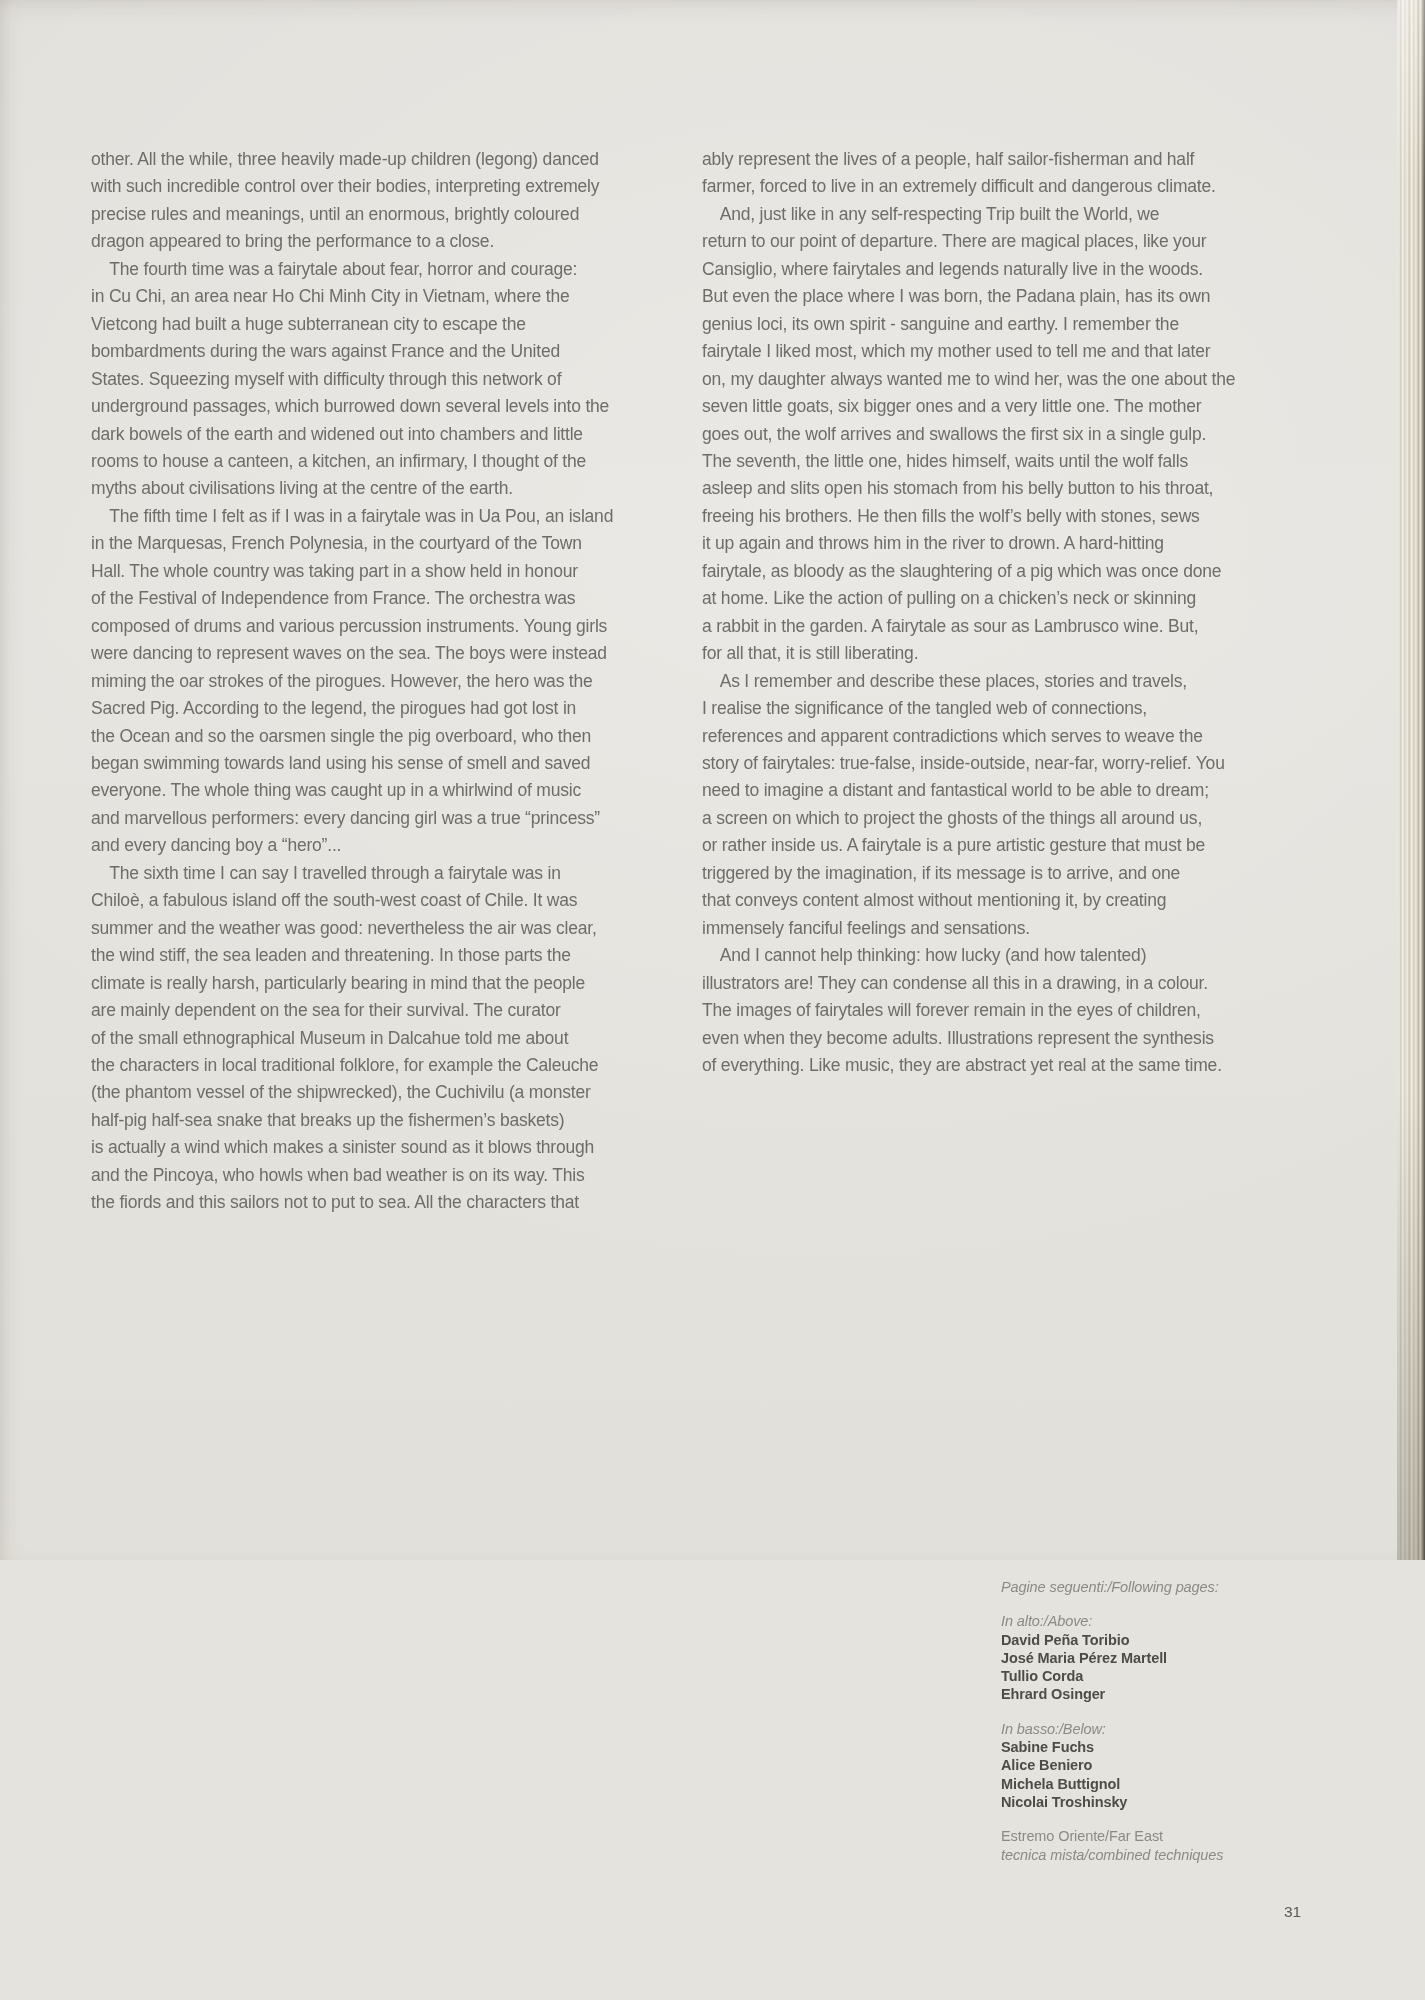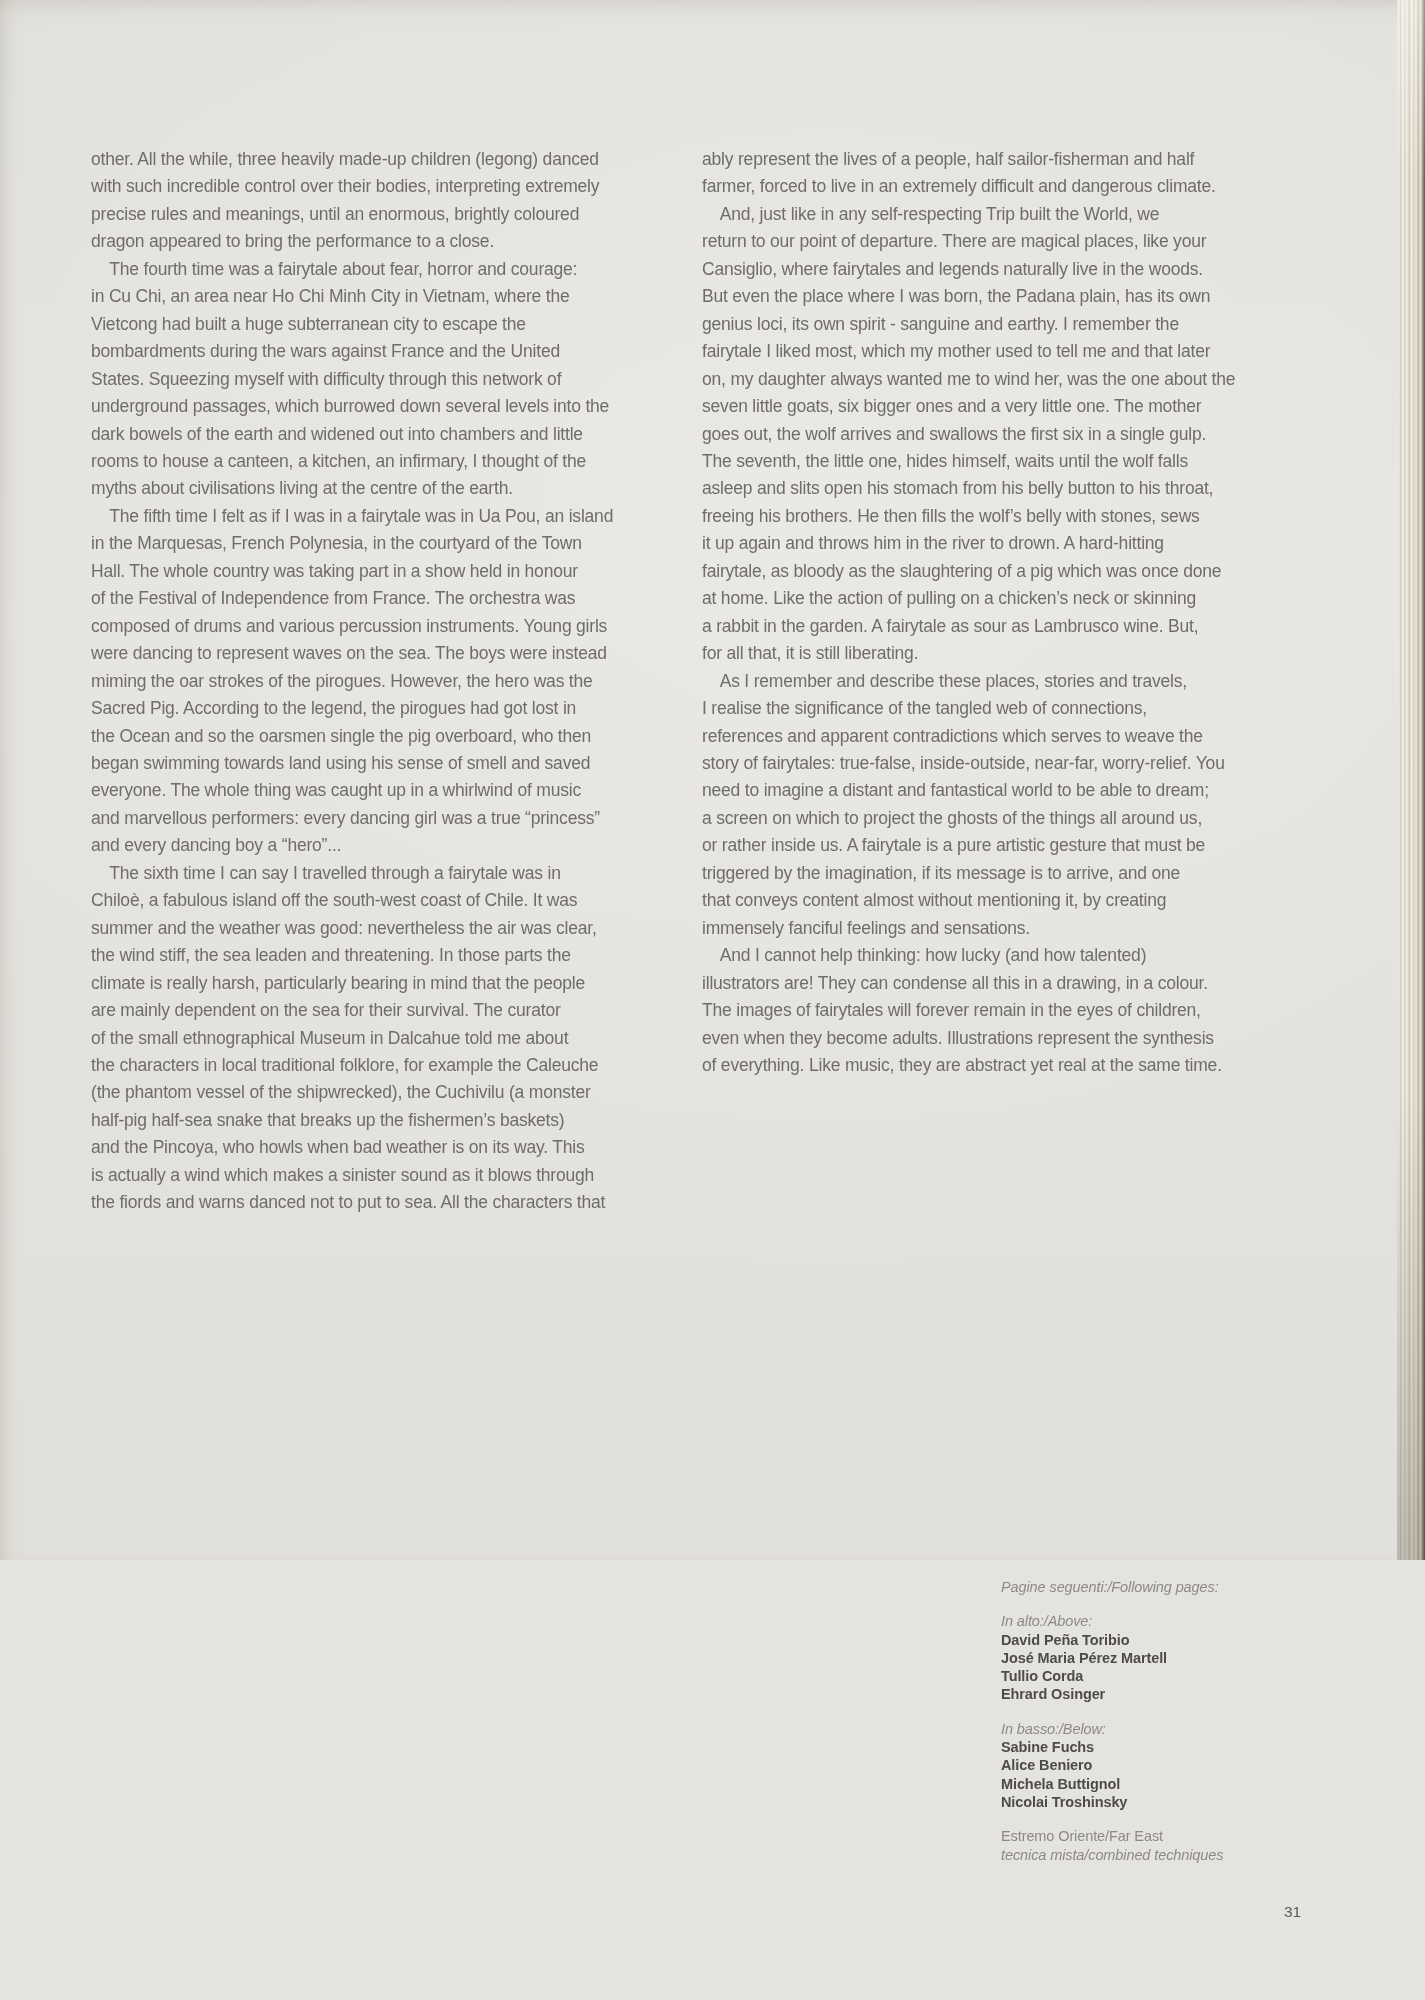--- a/index.html
+++ b/index.html
@@ -123,23 +123,23 @@
       <div class="line">    The sixth time I can say I travelled through a fairytale was in</div>
       <div class="line">Chiloè, a fabulous island off the south-west coast of Chile. It was</div>
       <div class="line">summer and the weather was good: nevertheless the air was clear,</div>
       <div class="line">the wind stiff, the sea leaden and threatening. In those parts the</div>
       <div class="line">climate is really harsh, particularly bearing in mind that the people</div>
       <div class="line">are mainly dependent on the sea for their survival. The curator</div>
       <div class="line">of the small ethnographical Museum in Dalcahue told me about</div>
       <div class="line">the characters in local traditional folklore, for example the Caleuche</div>
       <div class="line">(the phantom vessel of the shipwrecked), the Cuchivilu (a monster</div>
       <div class="line">half-pig half-sea snake that breaks up the fishermen’s baskets)</div>
+      <div class="line">is actually a wind which makes a sinister sound as it blows through</div>
       <div class="line">and the Pincoya, who howls when bad weather is on its way. This</div>
-      <div class="line">is actually a wind which makes a sinister sound as it blows through</div>
-      <div class="line">the fiords and warns danced not to put to sea. All the characters that</div>
+      <div class="line">the fiords and this sailors not to put to sea. All the characters that</div>
     </div>
 
   <div class="column right">
       <div class="line">ably represent the lives of a people, half sailor-fisherman and half</div>
       <div class="line">farmer, forced to live in an extremely difficult and dangerous climate.</div>
       <div class="line">    And, just like in any self-respecting Trip built the World, we</div>
       <div class="line">return to our point of departure. There are magical places, like your</div>
       <div class="line">Cansiglio, where fairytales and legends naturally live in the woods.</div>
       <div class="line">But even the place where I was born, the Padana plain, has its own</div>
       <div class="line">genius loci, its own spirit - sanguine and earthy. I remember the</div>

